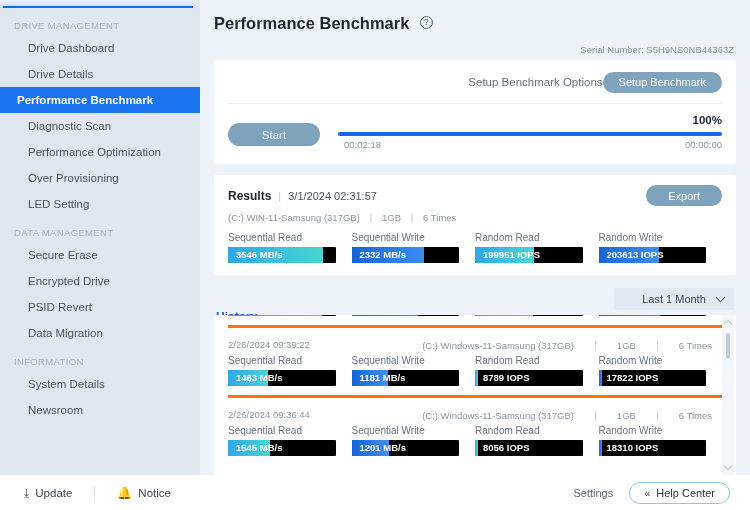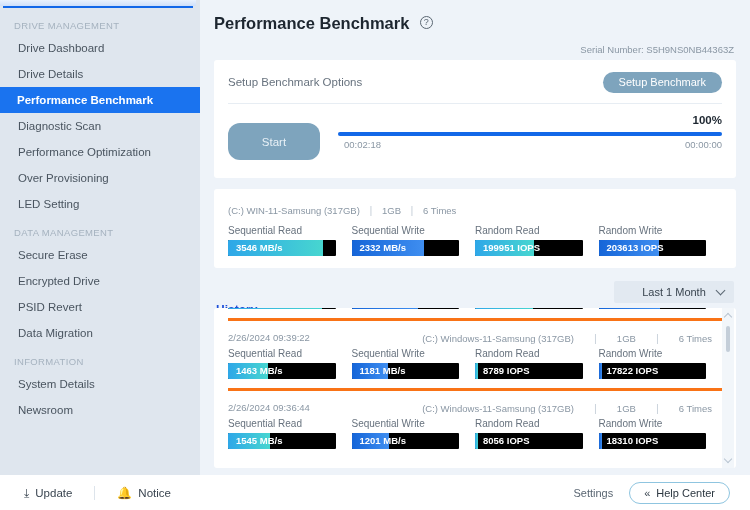--- a/index.html
+++ b/index.html
@@ -35,21 +35,21 @@
   .sb-group-title {
     font-size: 9.5px;
     letter-spacing: .35px;
     color: #a5b2bf;
     padding: 0 0 4px 14px;
     margin-top: 10px;
   }
   .sb-item {
     height: 26px;
     display: flex; align-items: center;
-    padding-left: 18px;
+    padding-left: 28px;
     font-size: 11.5px;
     color: #49545f;
     cursor: pointer;
   }
   .sb-item.active {
     background: #1a73ef;
     color: #ffffff;
     font-weight: bold;
     padding-left: 17px;
   }
@@ -93,21 +93,21 @@
 
   .card {
     background: #ffffff;
     border-radius: 3px;
     padding: 10px 14px;
   }
 
   
   #setup-card { padding: 11px 14px 6px 14px; }
   #setup-row {
-    display: flex; align-items: center; justify-content: space-between;
+    display: flex; align-items: center; justify-content: flex-end;
     height: 22px;
   }
   #setup-label { font-size: 11.5px; color: #67727e; }
   .pill-btn {
     background: #7ea4bd;
     color: #ffffff;
     font-size: 11px;
     border: none;
     border-radius: 11px;
     height: 21px;
@@ -115,21 +115,21 @@
     cursor: pointer;
   }
   #setup-hr { height: 1px; background: #e7edf3; margin: 10px 0 0 0; }
 
   
   #progress-row {
     display: flex; align-items: flex-start;
     padding: 11px 0 12px 0;
   }
   #start-btn {
-    width: 92px; height: 37px;
+    width: 92px; height: 23px;
     background: #7ea4bd;
     color: #e9f1f7;
     border: none; border-radius: 12px;
     font-size: 11.5px;
     cursor: pointer;
     margin-right: 18px;
     margin-top: 8px;
   }
   #progress-area { flex: 1; position: relative; }
   #pct {
@@ -374,20 +374,28 @@
           <div id="bar-track">
             <div id="bar-fill" style="width: 100%;"></div>
           </div>
           <div id="time-left">00:02:18</div>
           <div id="time-right">00:00:00</div>
         </div>
       </div>
     </div>
 
     <div class="card" id="results-card">
+      <div id="results-head">
+        <div id="results-title-wrap">
+          <span id="results-title">Results</span>
+          <span class="sep">|</span>
+          <span id="results-date">3/1/2024 02:31:57</span>
+        </div>
+        <button id="export-btn">Export</button>
+      </div>
       <div id="results-meta">
         <span>(C:) WIN-11-Samsung (317GB)</span>
         <span class="sep">|</span>
         <span>1GB</span>
         <span class="sep">|</span>
         <span>6 Times</span>
       </div>
       <div class="metrics" id="results-metrics">
           <div class="metric">
             <div class="metric-label">Sequential Read</div>

